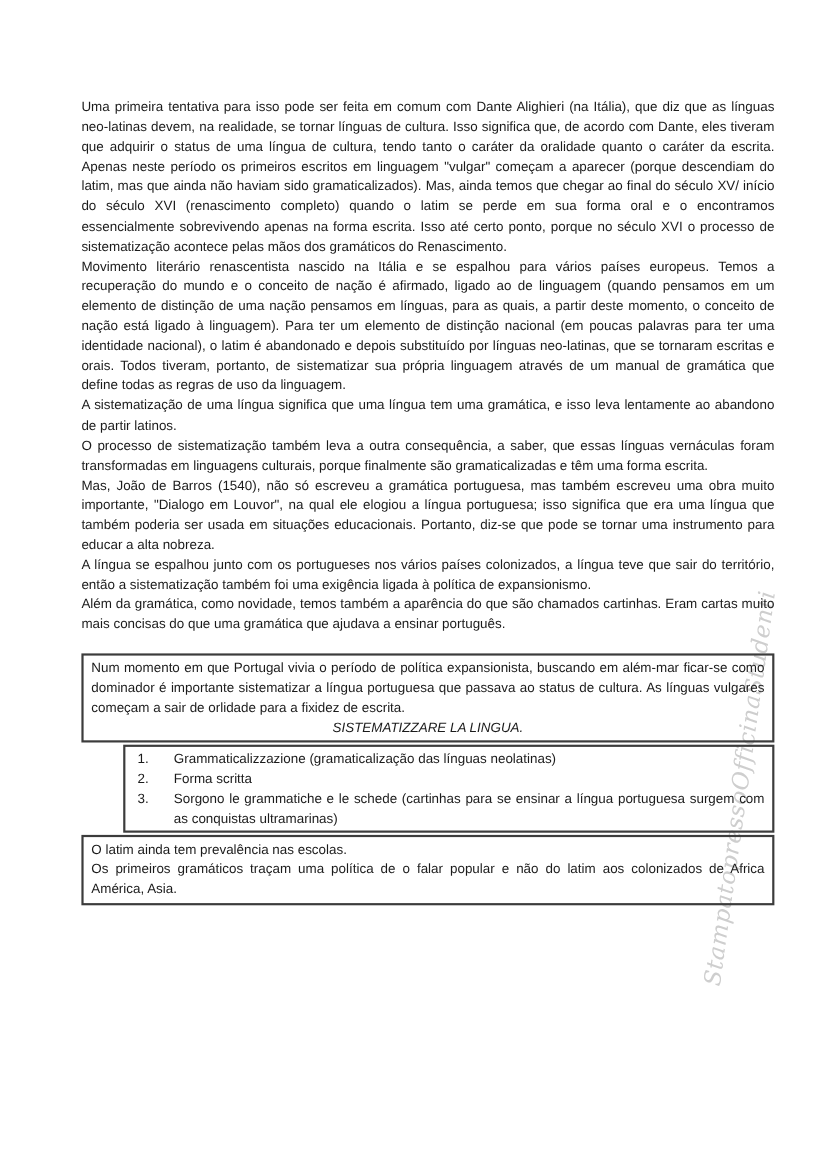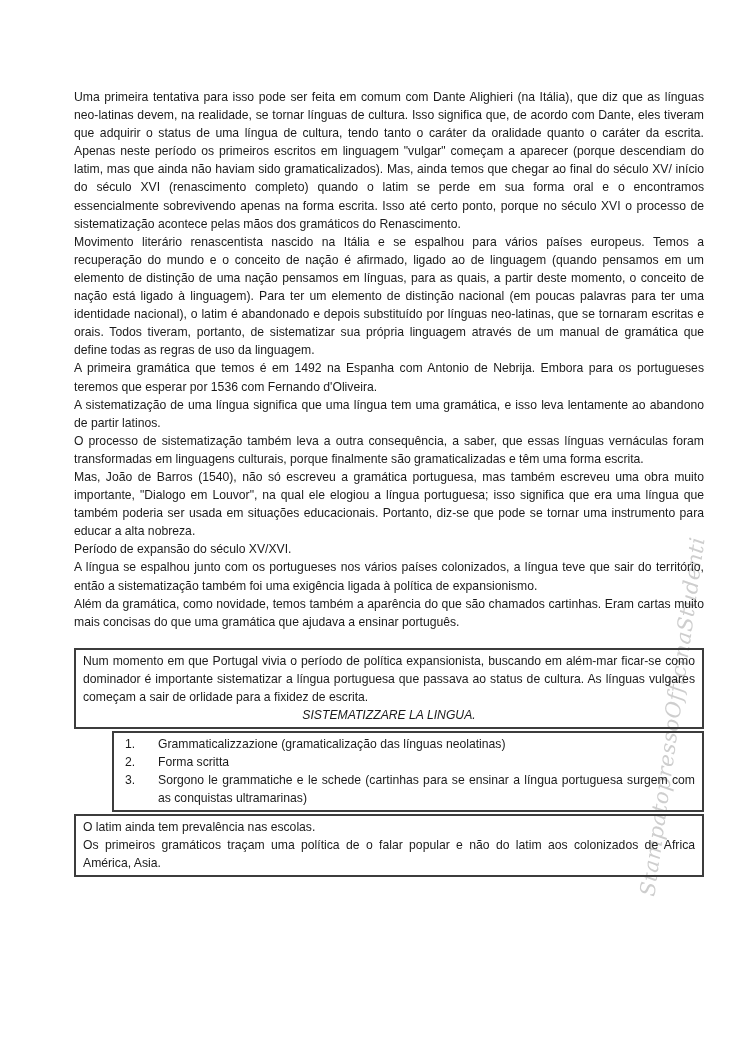--- a/index.html
+++ b/index.html
@@ -57,25 +57,23 @@
 <body>
 
 <div class="page">
 
   <div class="watermark">StampatopressoOfficinaStudenti</div>
 
   <div class="content">
 
     <p>Uma primeira tentativa para isso pode ser feita em comum com Dante Alighieri (na Itália), que diz que as línguas neo-latinas devem, na realidade, se tornar línguas de cultura. Isso significa que, de acordo com Dante, eles tiveram que adquirir o status de uma língua de cultura, tendo tanto o caráter da oralidade quanto o caráter da escrita. Apenas neste período os primeiros escritos em linguagem "vulgar" começam a aparecer (porque descendiam do latim, mas que ainda não haviam sido gramaticalizados). Mas, ainda temos que chegar ao final do século XV/ início do século XVI (renascimento completo) quando o latim se perde em sua forma oral e o encontramos essencialmente sobrevivendo apenas na forma escrita. Isso até certo ponto, porque no século XVI o processo de sistematização acontece pelas mãos dos gramáticos do Renascimento.</p>
     <p>Movimento literário renascentista nascido na Itália e se espalhou para vários países europeus. Temos a recuperação do mundo e o conceito de nação é afirmado, ligado ao de linguagem (quando pensamos em um elemento de distinção de uma nação pensamos em línguas, para as quais, a partir deste momento, o conceito de nação está ligado à linguagem). Para ter um elemento de distinção nacional (em poucas palavras para ter uma identidade nacional), o latim é abandonado e depois substituído por línguas neo-latinas, que se tornaram escritas e orais. Todos tiveram, portanto, de sistematizar sua própria linguagem através de um manual de gramática que define todas as regras de uso da linguagem.</p>
-    <p>A primeira gramática que temos é em 1492 na Espanha com Antonio de Nebrija. Embora para os portugueses teremos que esperar por 1536 com Fernando d'Oliveira.</p>
     <p>A sistematização de uma língua significa que uma língua tem uma gramática, e isso leva lentamente ao abandono de partir latinos.</p>
     <p>O processo de sistematização também leva a outra consequência, a saber, que essas línguas vernáculas foram transformadas em linguagens culturais, porque finalmente são gramaticalizadas e têm uma forma escrita.</p>
     <p>Mas, João de Barros (1540), não só escreveu a gramática portuguesa, mas também escreveu uma obra muito importante, "Dialogo em Louvor", na qual ele elogiou a língua portuguesa; isso significa que era uma língua que também poderia ser usada em situações educacionais. Portanto, diz-se que pode se tornar uma instrumento para educar a alta nobreza.</p>
-    <p>Período de expansão do século XV/XVI.</p>
     <p>A língua se espalhou junto com os portugueses nos vários países colonizados, a língua teve que sair do território, então a sistematização também foi uma exigência ligada à política de expansionismo.</p>
     <p>Além da gramática, como novidade, temos também a aparência do que são chamados cartinhas.  Eram cartas muito mais concisas do que uma gramática que ajudava a ensinar português.</p>
 
     <div class="tbox box1">
       <p>Num momento em que Portugal vivia o período de política expansionista, buscando em além-mar ficar-se como dominador é importante sistematizar a língua portuguesa que passava ao status de cultura. As línguas vulgares começam a sair de orlidade para a fixidez de escrita.</p>
       <p class="heading">SISTEMATIZZARE LA LINGUA.</p>
     </div>
 
     <div class="tbox box2">
       <div class="li">

